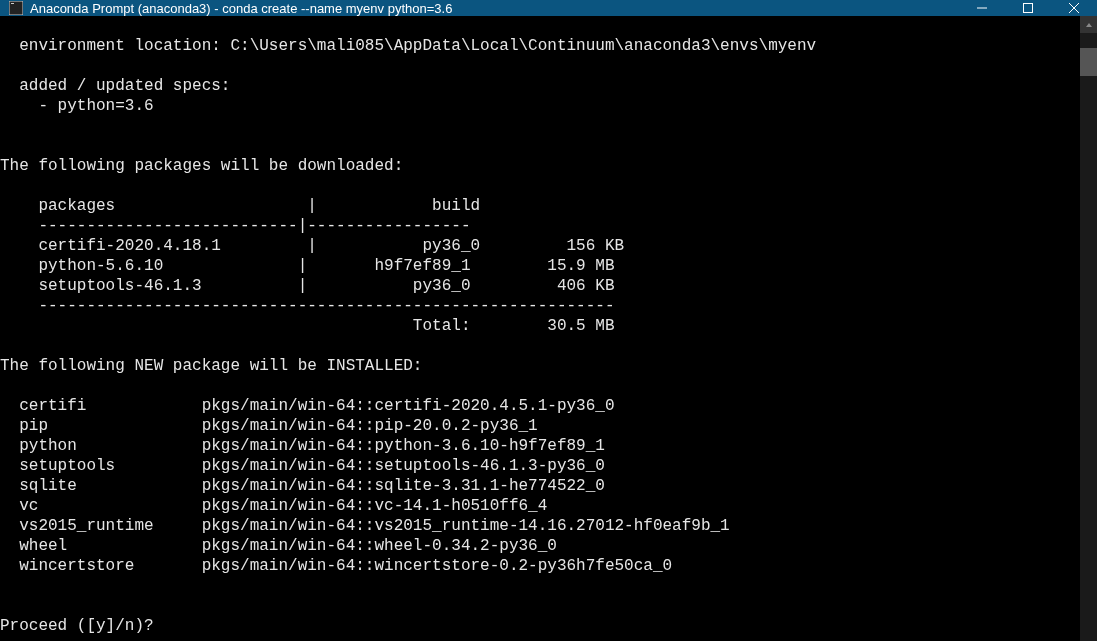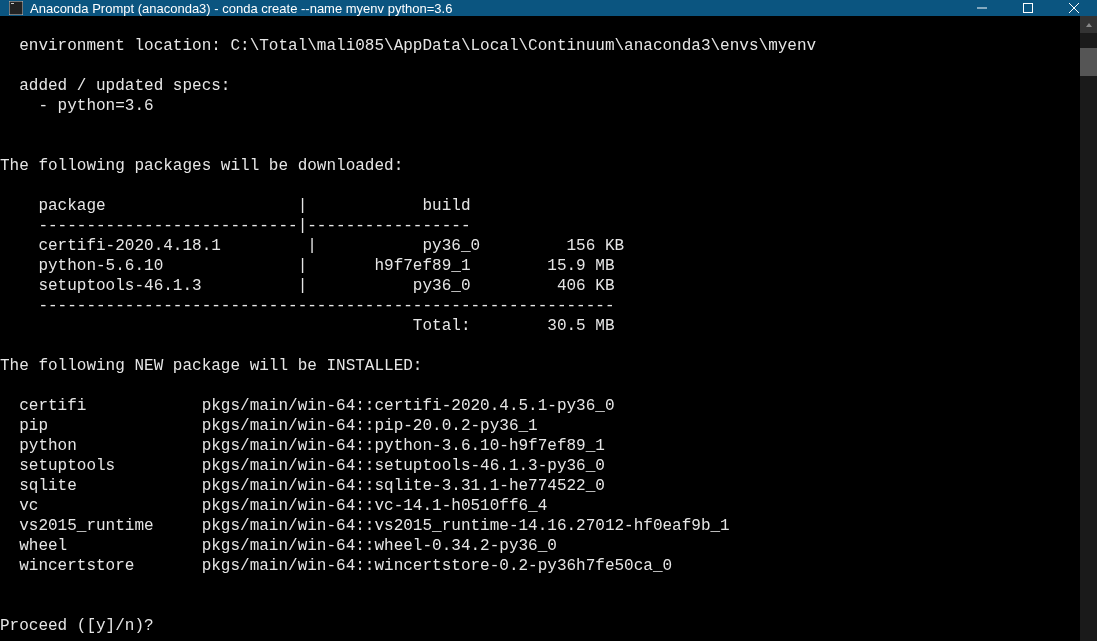--- a/index.html
+++ b/index.html
@@ -120,29 +120,29 @@
         <svg width="10" height="10" viewBox="0 0 10 10">
             <line x1="0" y1="0" x2="10" y2="10" stroke="#fff" stroke-width="1"></line>
             <line x1="10" y1="0" x2="0" y2="10" stroke="#fff" stroke-width="1"></line>
           </svg>
       </div>
     </div>
   </div>
 
   <div class="content-wrap">
     <div class="terminal">
-<pre><span>  environment location: </span><span>C:\Total\mali085\AppData\Local\Continuum\anaconda3\envs\myenv</span>
+<pre><span>  environment location: </span><span>C:\Users\mali085\AppData\Local\Continuum\anaconda3\envs\myenv</span>
 
 <span>  added / updated specs:</span>
 <span>    - python=3.6</span>
 
 
 <span>The following packages will be downloaded:</span>
 
-<span>    package                    |            build</span>
+<span>    packages                    |            build</span>
 <span>    ---------------------------|-----------------</span>
 <span>    certifi-2020.4.18.1         |           py36_0         156 KB</span>
 <span>    python-5.6.10              |       h9f7ef89_1        15.9 MB</span>
 <span>    setuptools-46.1.3          |           py36_0         406 KB</span>
 <span>    ------------------------------------------------------------</span>
 <span>                                           Total:        30.5 MB</span>
 
 <span>The following NEW package will be INSTALLED:</span>
 
 <span>  certifi            pkgs/main/win-64::certifi-2020.4.5.1-py36_0</span>

